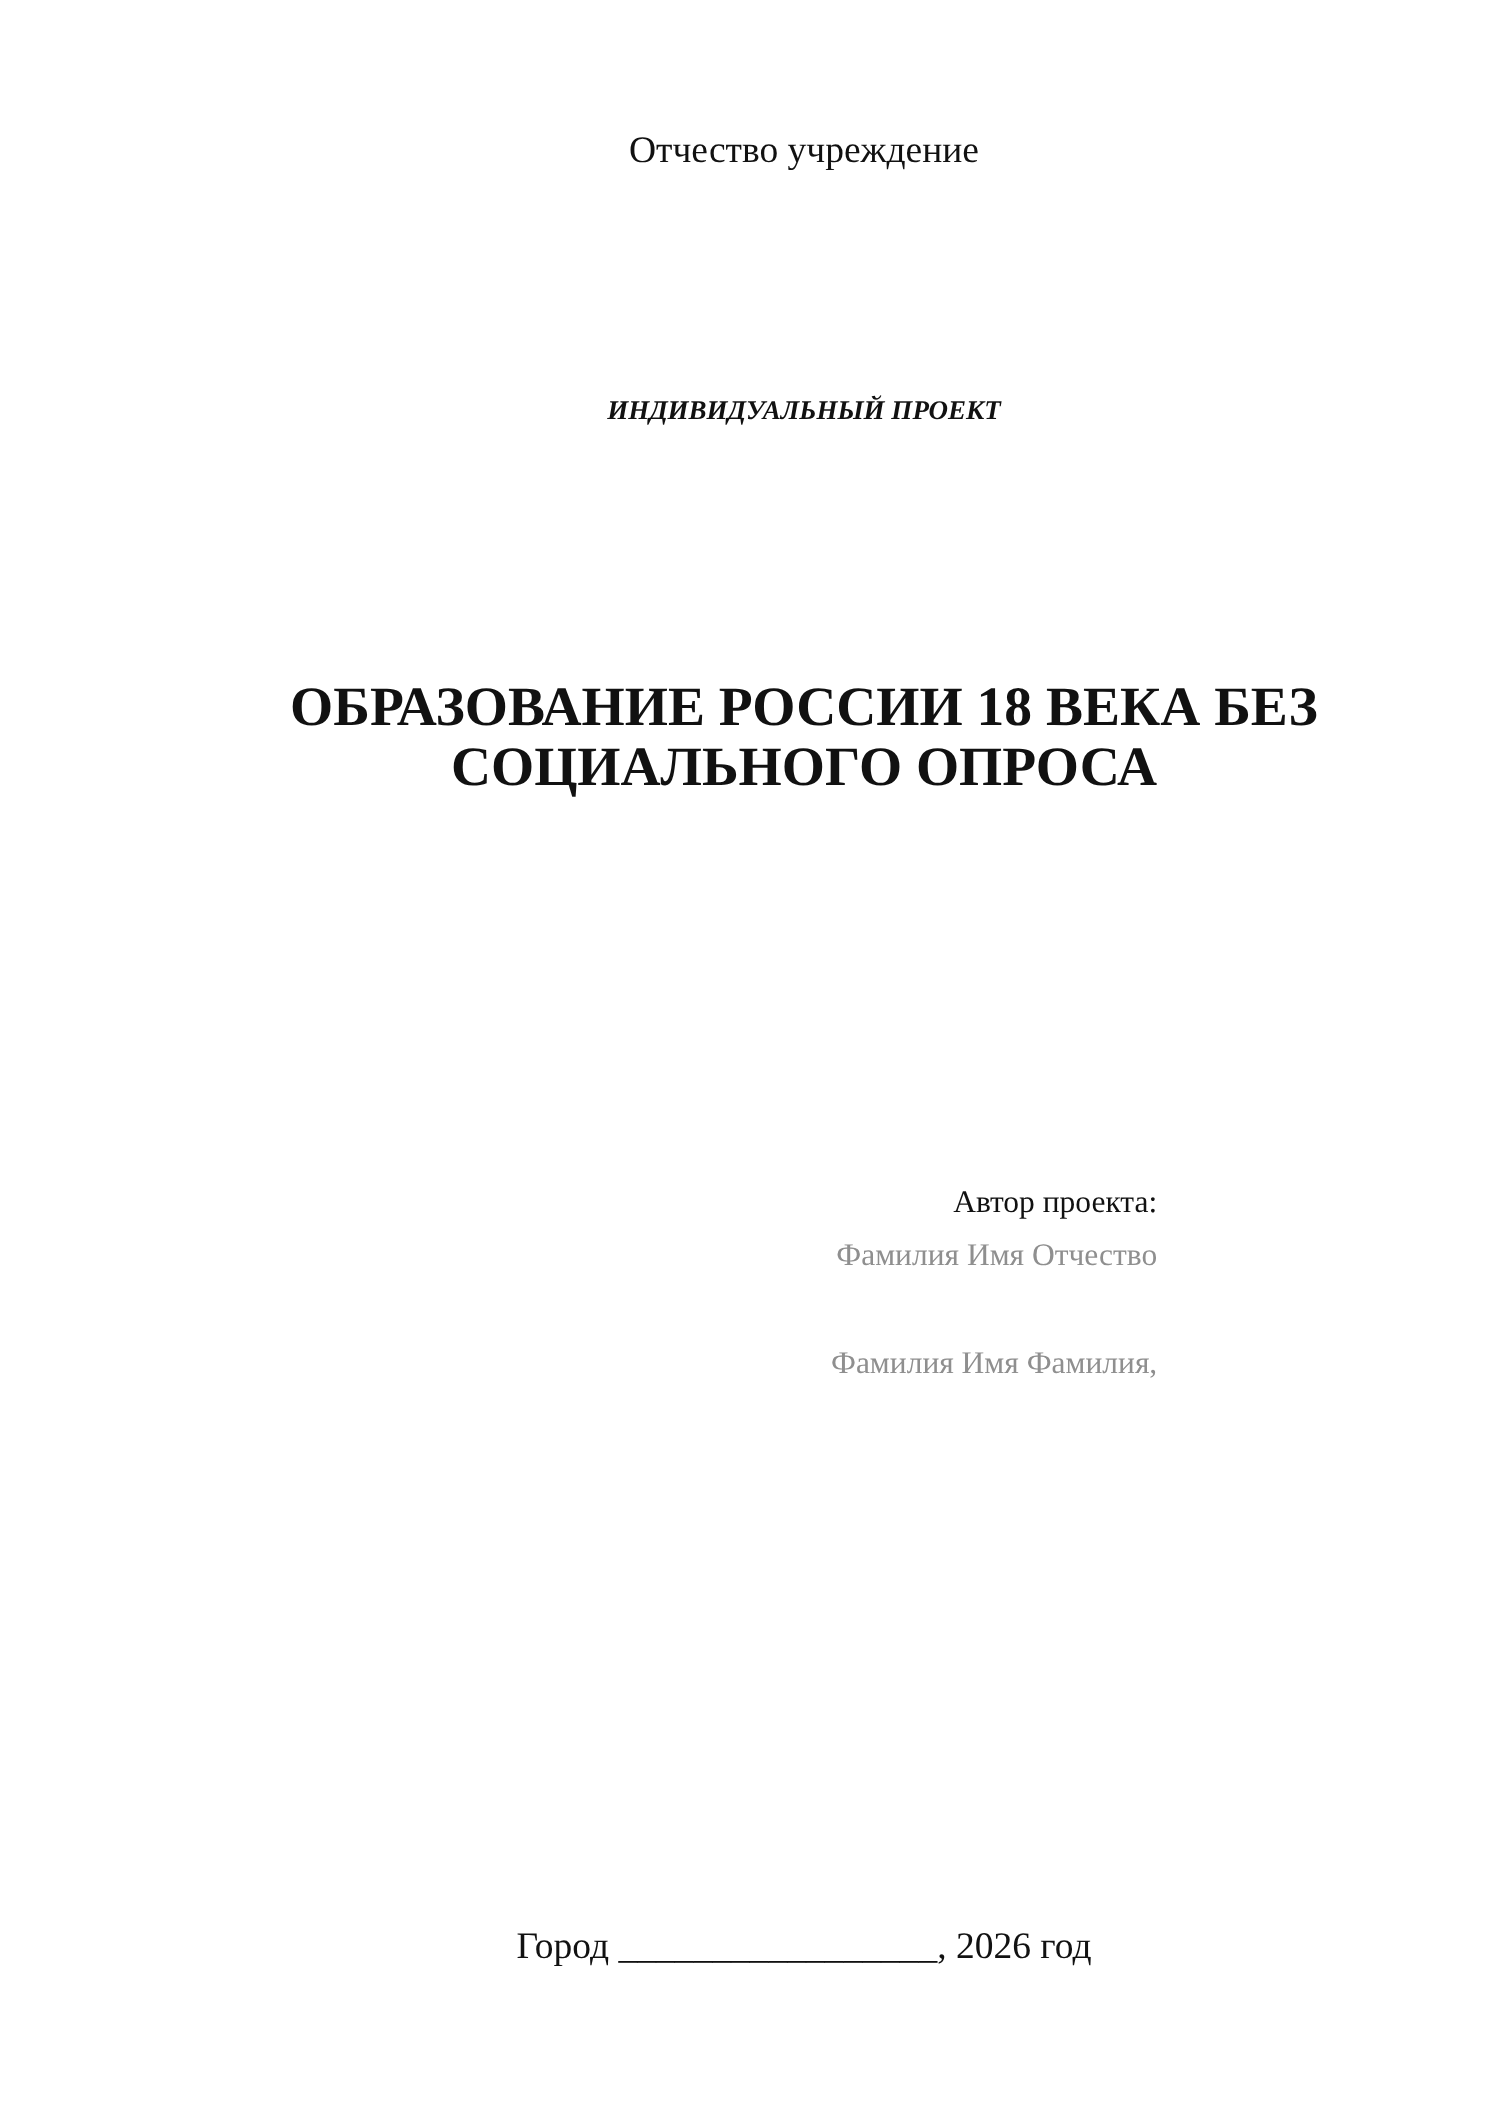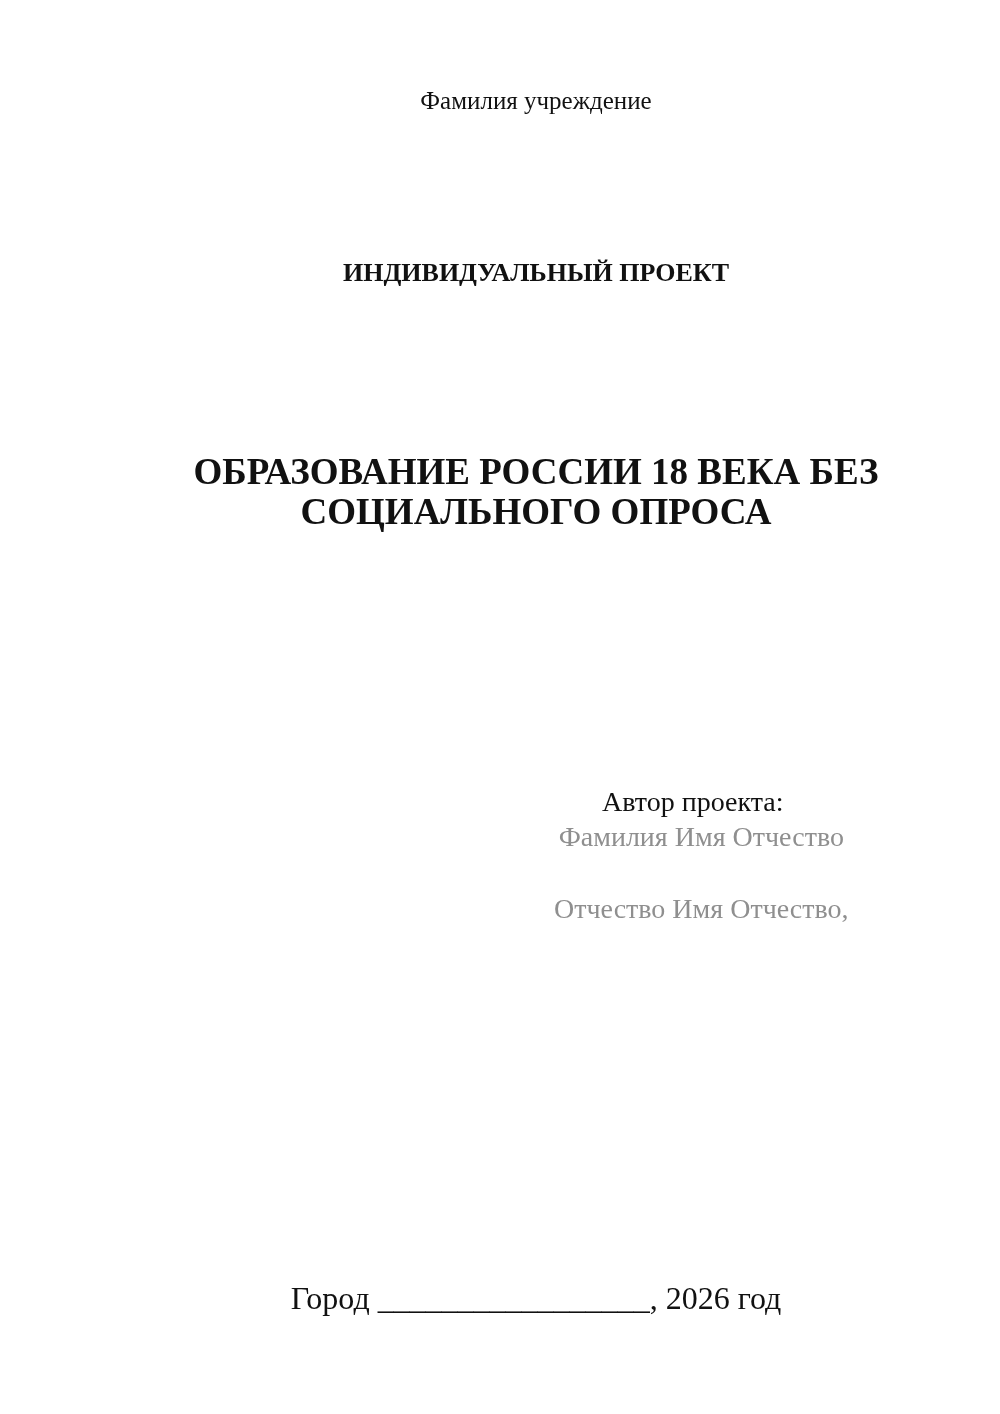--- a/index.html
+++ b/index.html
@@ -29,63 +29,64 @@
     right: 71px;
     text-align: center;
   }
   .institution {
     top: 84px;
     font-size: 25px;
     line-height: 34px;
   }
   .project-type {
     top: 256px;
-    font-size: 26px;
+    font-size: 18px;
     line-height: 34px;
     font-weight: bold;
+    font-style: italic;
   }
   .doc-title {
     top: 452px;
     font-size: 37px;
     line-height: 40px;
     font-weight: bold;
   }
   .credits {
     position: absolute;
     left: 537px;
     top: 784px;
-    font-size: 28px;
+    font-size: 21px;
     line-height: 35px;
-    text-align: center;
+    text-align: right;
   }
   .credit-gap { height: 37px; }
   .credit-placeholder { color: var(--placeholder); margin-left: 17px; }
   .footer-line {
     top: 1281px;
-    font-size: 32px;
+    font-size: 25px;
     line-height: 34px;
     white-space: pre-wrap;
   }
 </style>
 </head>
 <body>
 
 <div class="page">
 
-  <div class="centered-band institution">Фамилия учреждение</div>
+  <div class="centered-band institution">Отчество учреждение</div>
 
   <div class="centered-band project-type">ИНДИВИДУАЛЬНЫЙ ПРОЕКТ</div>
 
   <div class="centered-band doc-title">
     <span>ОБРАЗОВАНИЕ РОССИИ 18 ВЕКА БЕЗ</span><br>
     <span>СОЦИАЛЬНОГО ОПРОСА</span>
   </div>
 
   <div class="credits">
     <div class="credit-label">Автор проекта:</div>
     <div class="credit-placeholder">Фамилия Имя Отчество</div>
     <div class="credit-gap"></div>
-    <div class="credit-placeholder">Отчество Имя Отчество,</div>
+    <div class="credit-placeholder">Фамилия Имя Фамилия,</div>
   </div>
 
   <div class="centered-band footer-line"><span>Город </span><span>_________________</span><span>, 2026 год</span></div>
 
 </div>
 
 </body></html>

